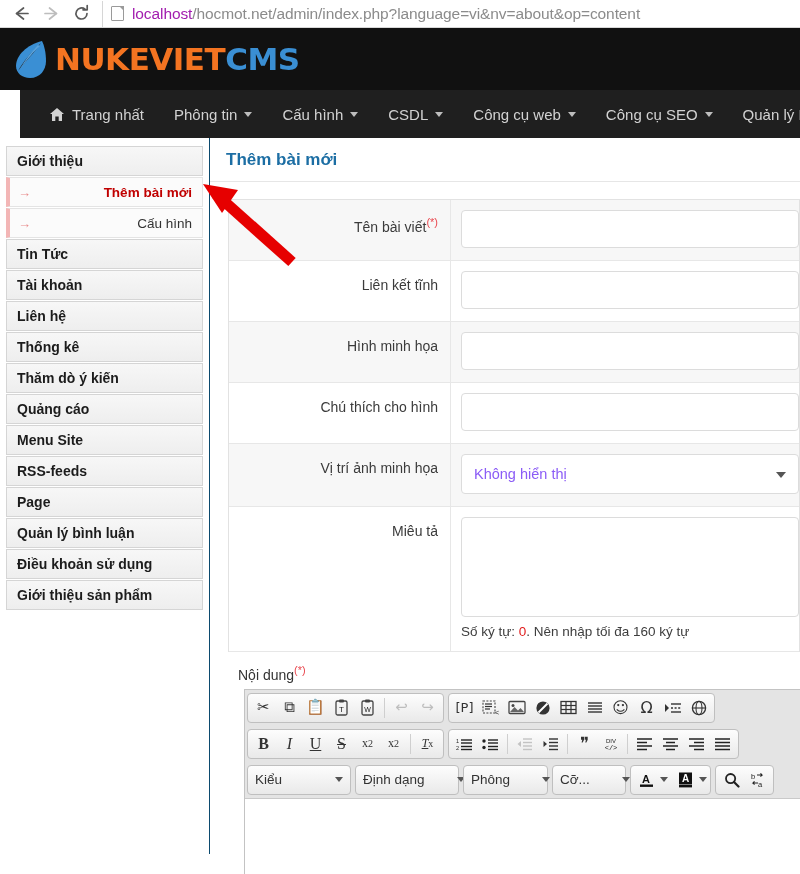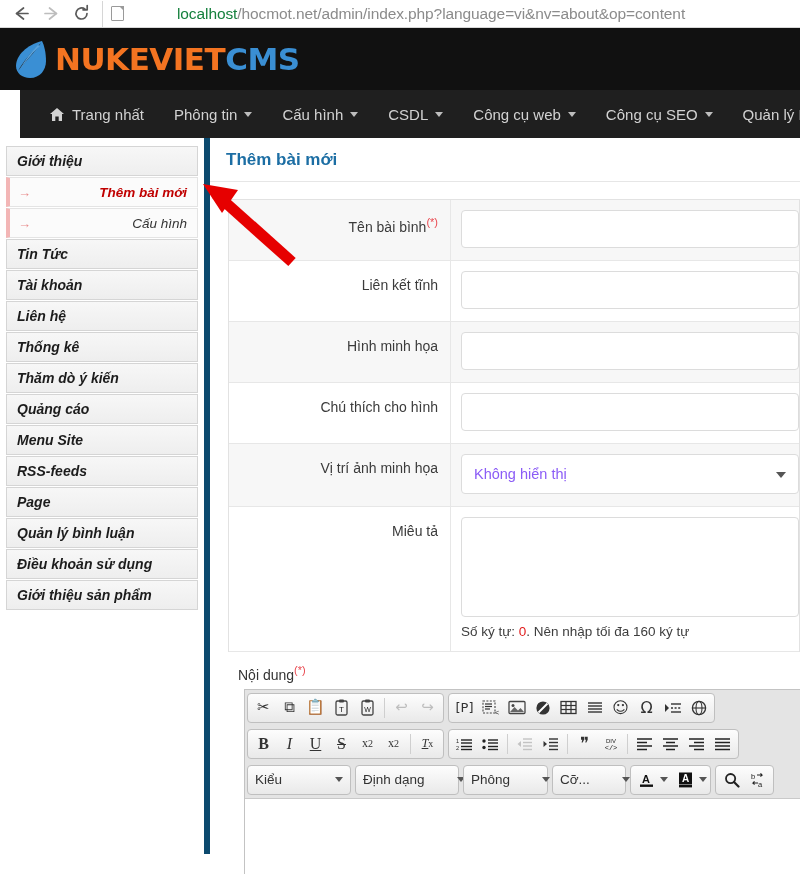--- a/index.html
+++ b/index.html
@@ -56,21 +56,21 @@
     border-width: 0 5px 5px 0;
     border-style: solid;
     border-color: transparent #9a9a9a transparent transparent;
   }
   .url-text {
     font-size: 15.5px;
     color: #8b8b8b;
     white-space: nowrap;
     letter-spacing: -0.1px;
   }
-  .url-host { color: #15803d; margin-left: 45px; }
+  .url-host { color: #a21caf; }
 
   
   .app-header {
     height: 62px;
     background: #111111;
     display: flex;
     align-items: center;
     padding-left: 14px;
     position: relative;
   }
@@ -117,22 +117,21 @@
 
   
   .layout { display: flex; height: 716px; background: #fff; }
 
   
   .sidebar {
     width: 210px;
     flex: 0 0 210px;
     background: #ffffff;
     padding: 8px 6px 0 6px;
-    border-right: 6px solid #0c4a6e;
-    font-style: italic;
+    border-right: 1px solid #0c4a6e;
   }
   .side-item {
     height: 30px;
     border: 1px solid #d5d5d5;
     background: linear-gradient(#f7f7f7, #eeeeee);
     margin-bottom: 1px;
     display: flex;
     align-items: center;
     padding-left: 10px;
     font-size: 14px;
@@ -435,21 +434,21 @@
 
     <div class="content">
       <div class="content-head">
         <div class="content-title">Thêm bài mới</div>
       </div>
 
       <div class="form-wrap">
         <div class="form-table">
 
           <div class="form-row">
-            <div class="form-label"><span>Tên bài bình</span><span class="req">(*)</span></div>
+            <div class="form-label"><span>Tên bài viết</span><span class="req">(*)</span></div>
             <div class="form-field">
               <input class="txt-input" type="text" value="" style="">
             </div>
           </div>
 
           <div class="form-row">
             <div class="form-label"><span>Liên kết tĩnh</span></div>
             <div class="form-field">
               <input class="txt-input" type="text" value="" style="">
             </div>

